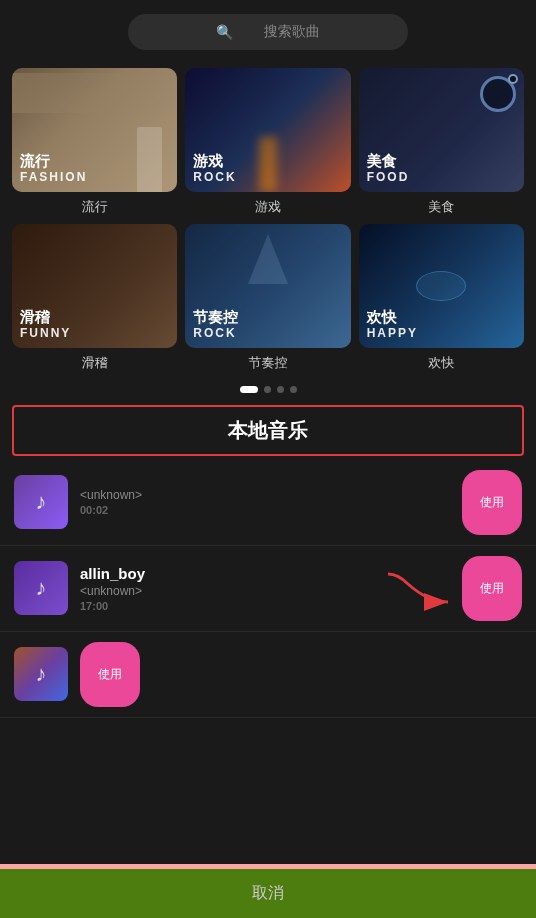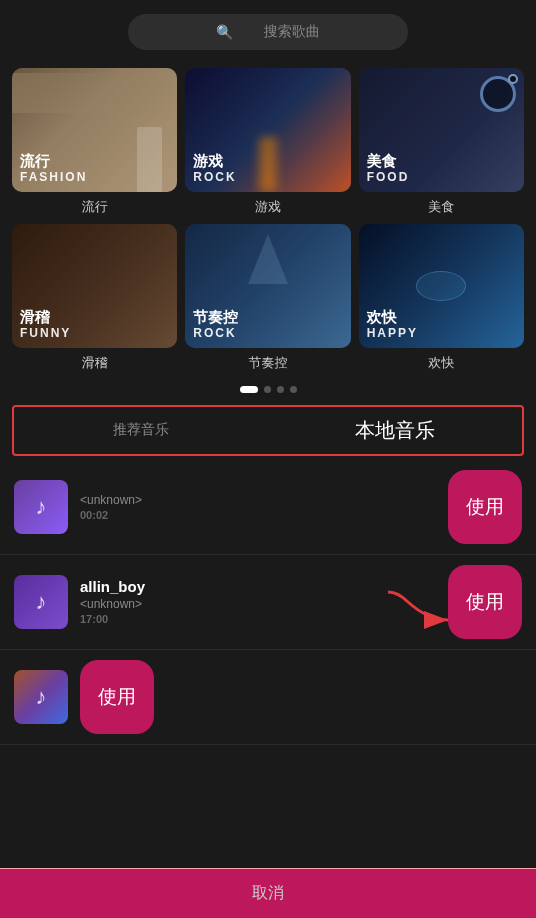--- a/index.html
+++ b/index.html
@@ -122,21 +122,21 @@
     .tab {
       flex: 1;
       text-align: center;
       padding: 10px 0;
       font-size: 14px;
       color: #888;
       cursor: pointer;
     }
     .tab.active {
       font-size: 20px;
-      font-weight: normal;
+      font-weight: bold;
       color: #fff;
     }
 
     
     .music-list {
       margin-top: 4px;
     }
     .music-item {
       display: flex;
       align-items: center;
@@ -172,38 +172,38 @@
       font-size: 12px;
       color: #888;
       margin-bottom: 2px;
     }
     .music-duration {
       font-size: 11px;
       color: #666;
       font-weight: bold;
     }
     .use-btn {
-      background: #be185d;
+      background: #ec4899;
       color: #fff;
       border: none;
       border-radius: 18px;
       padding: 24px 18px;
-      font-size: 19px;
+      font-size: 12px;
       cursor: pointer;
       flex-shrink: 0;
     }
 
     
     .cancel-bar {
       position: fixed;
       bottom: 0;
       left: 0;
       width: 536px;
-      background: #be185d;
-      border-top: 1px solid #fca5a5;
+      background: #4d7c0f;
+      border-top: 5px solid #fca5a5;
       text-align: center;
       padding: 14px 0;
       font-size: 16px;
       color: #ccc;
       cursor: pointer;
     }
 
     
     .bg-fashion {
       background: linear-gradient(135deg, #8B7355 0%, #C4A882 40%, #E8C9A0 100%);
@@ -316,21 +316,20 @@
 </div>
 
 <div class="dots">
   <div class="dot active"></div>
   <div class="dot"></div>
   <div class="dot"></div>
   <div class="dot"></div>
 </div>
 
 <div class="tabs">
-  <div class="tab">推荐音乐</div>
   <div class="tab active">本地音乐</div>
 </div>
 
 <div class="music-list" style="margin-bottom: 60px;">
 
   <div class="music-item">
     <div class="music-thumb purple">
       <span style="color:rgba(255,255,255,0.8);">♪</span>
     </div>
     <div class="music-info">

